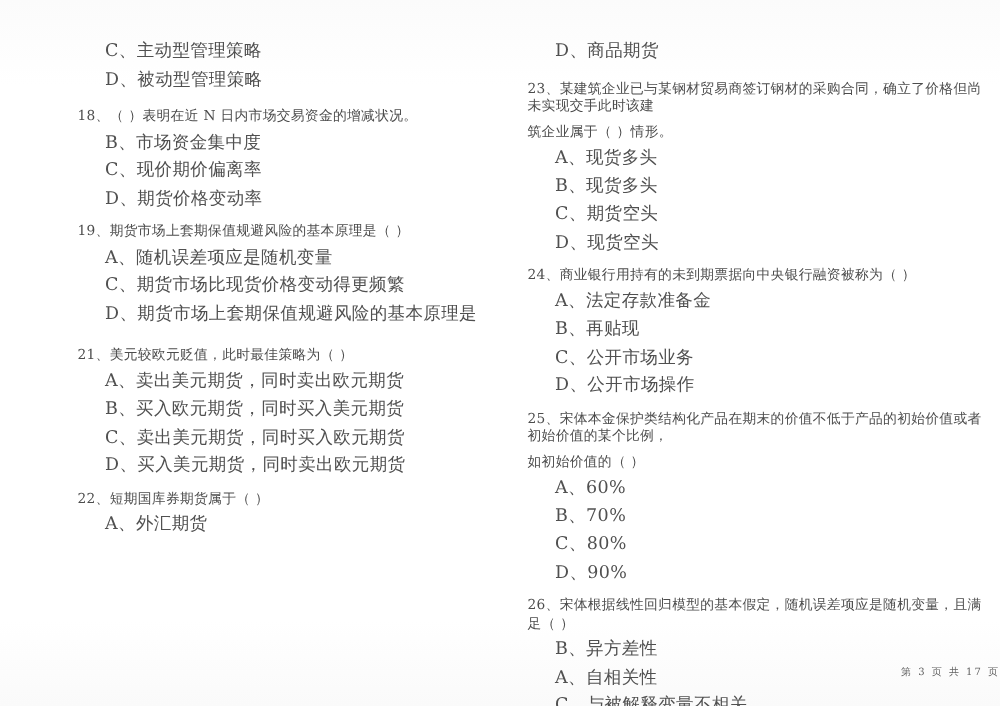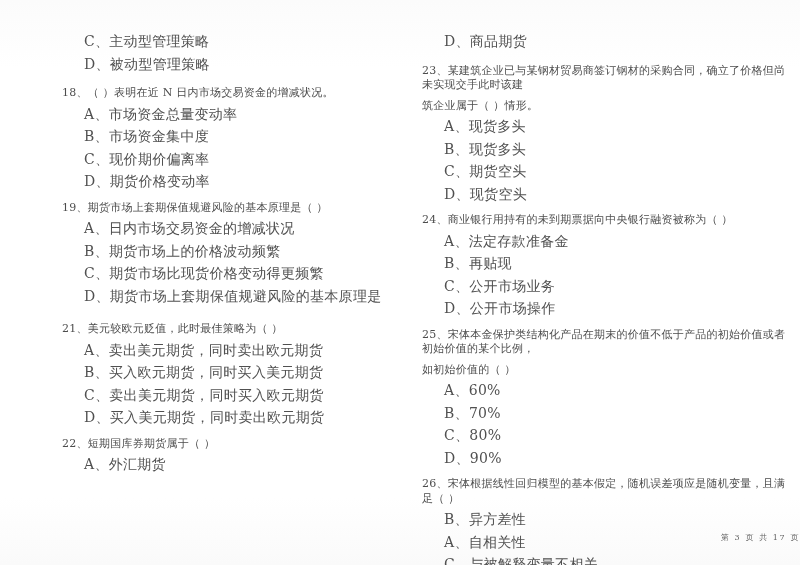--- a/index.html
+++ b/index.html
@@ -98,32 +98,30 @@
 
     <div class="col col-left">
 
       <div class="opt">C、主动型管理策略</div>
       <div class="opt">D、被动型管理策略</div>
 
       <div class="block-gap"></div>
 
       <div class="q">
         <div class="q-stem">18、（      ）表明在近 N 日内市场交易资金的增减状况。</div>
-        <div class="opt">A、市场资金总量变动率</div>
         <div class="opt">B、市场资金集中度</div>
         <div class="opt">C、现价期价偏离率</div>
         <div class="opt">D、期货价格变动率</div>
       </div>
 
       <div class="block-gap"></div>
 
       <div class="q">
         <div class="q-stem">19、期货市场上套期保值规避风险的基本原理是（      ）</div>
-        <div class="opt">A、日内市场交易资金的增减状况</div>
-        <div class="opt">B、期货市场上的价格波动频繁</div>
+        <div class="opt">A、随机误差项应是随机变量</div>
         <div class="opt">C、期货市场比现货价格变动得更频繁</div>
         <div class="opt">D、期货市场上套期保值规避风险的基本原理是</div>
       </div>
 
       <div class="block-gap"></div>
 
 
       <div class="block-gap"></div>
 
       <div class="q">

